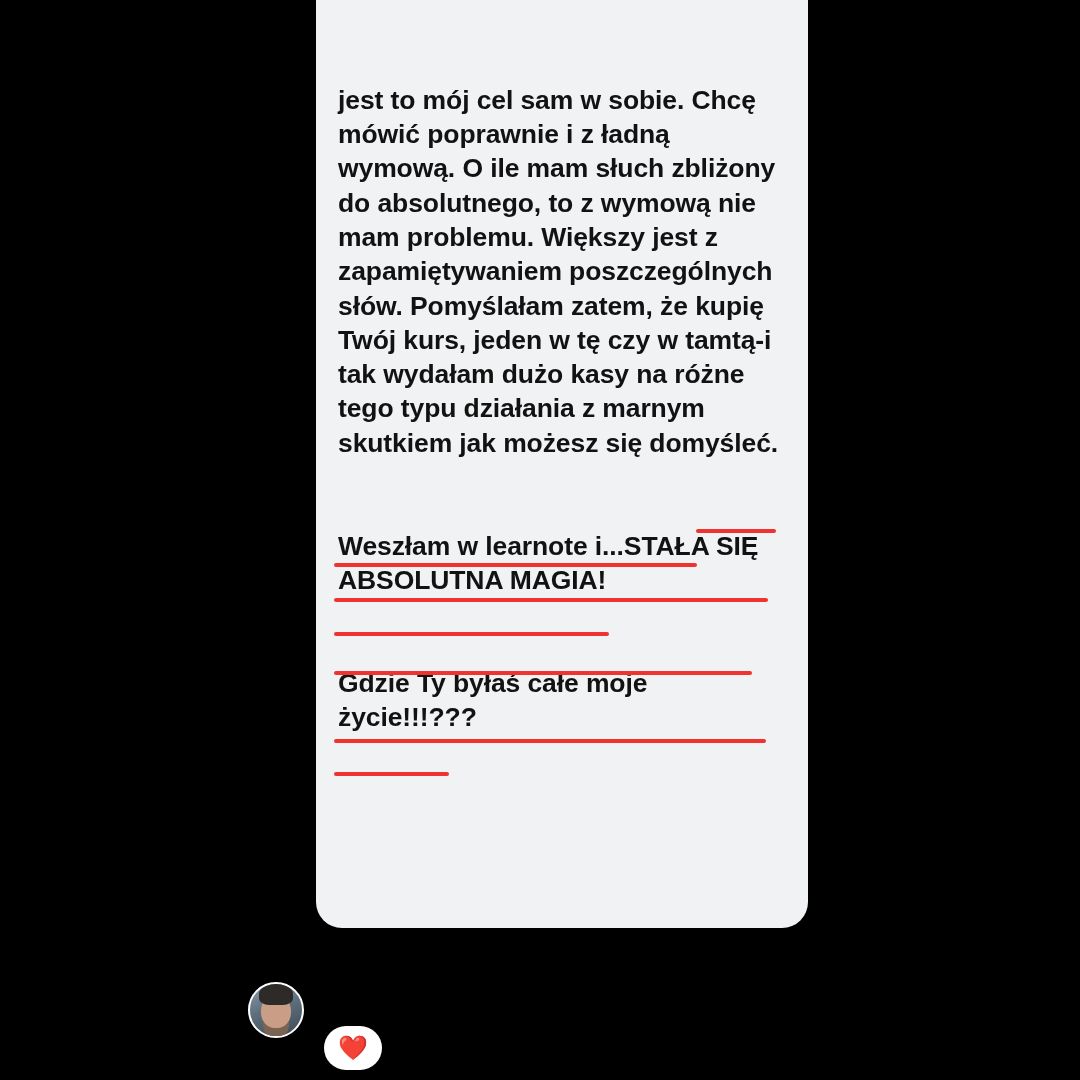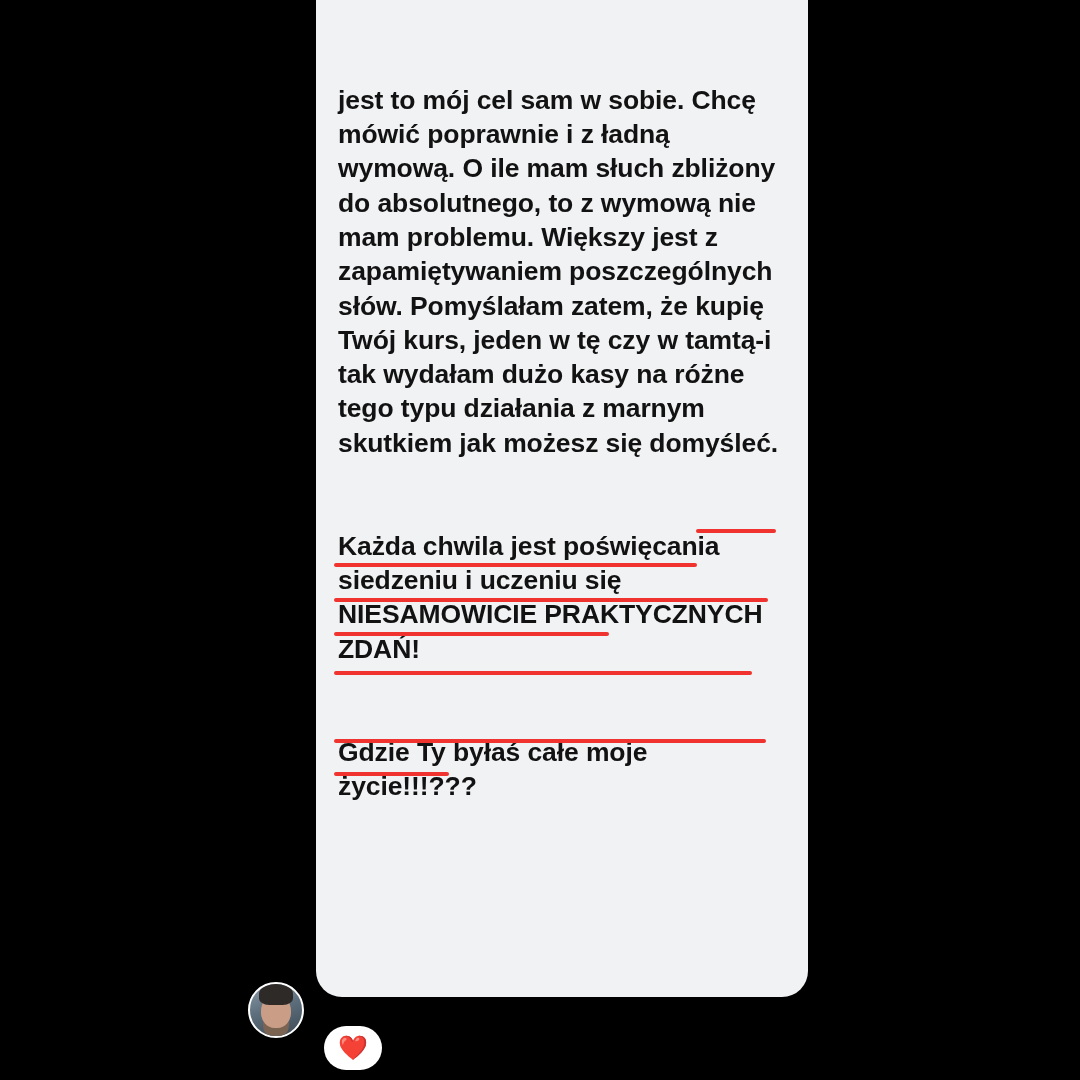--- a/index.html
+++ b/index.html
@@ -110,21 +110,21 @@
   }
 </style>
 </head>
 <body>
 
 <div class="screen">
 
   <div class="bubble">
     <div class="msg-text">
       <span class="para">jest to mój cel sam w sobie. Chcę mówić poprawnie i z ładną wymową. O ile mam słuch zbliżony do absolutnego, to z wymową nie mam problemu. Większy jest z zapamiętywaniem poszczególnych słów. Pomyślałam zatem, że kupię Twój kurs, jeden w tę czy w tamtą-i tak wydałam dużo kasy na różne tego typu działania z marnym skutkiem jak możesz się domyśleć.</span>
-      <span class="para">Każda chwila jest poświęcania siedzeniu i uczeniu się NIESAMOWICIE PRAKTYCZNYCH ZDAŃ!</span>
+      <span class="para">Weszłam w learnote i...STAŁA SIĘ ABSOLUTNA MAGIA!</span>
       <span class="para">Gdzie Ty byłaś całe moje życie!!!???</span>
       
       
       
     </div>
   </div>
 
   <div class="mark" style="left:696px; top:529px; width:80px;"></div>
   <div class="mark" style="left:334px; top:563px; width:363px;"></div>
   <div class="mark" style="left:334px; top:598px; width:434px;"></div>

